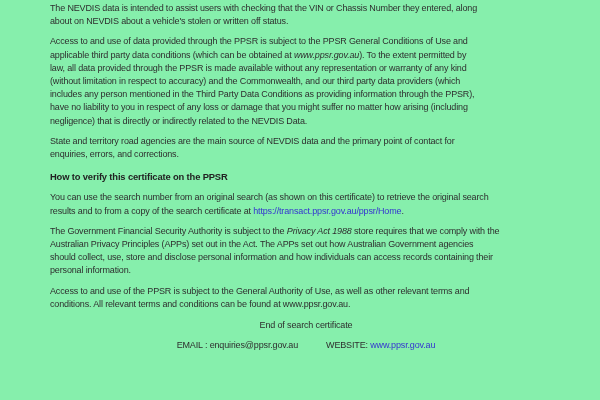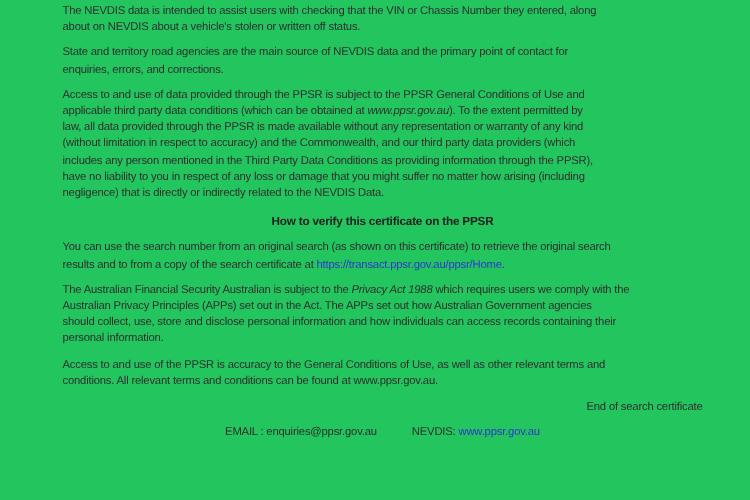--- a/index.html
+++ b/index.html
@@ -4,46 +4,45 @@
 <style>
   html, body {
     margin: 0;
     padding: 0;
     background: #ffffff;
   }
   #page {
     position: relative;
     width: 600px;
     height: 400px;
-    background: #22c55e;
+    background: #86efac;
     overflow: hidden;
     font-family: "Liberation Sans", sans-serif;
     font-size: 9px;
     letter-spacing: -0.15px;
     line-height: 13.2px;
     color: #2e2e2e;
   }
   #doc-body {
     position: absolute;
     left: 50px;
     top: 2px;
     width: 512px;
   }
   .para { margin: 0 0 7px 0; }
   .line { min-height: 13.2px; }
   .heading {
     margin: 9px 0 8px 0;
-    text-align: center;
     font-weight: bold;
     font-size: 9.4px;
     color: #222222;
   }
   .center-line {
     margin: 8px 0 7px 0;
-    text-align: right;
+    text-align: center;
   }
   .italic { font-style: italic; }
   a.link, span.link {
     color: #3434d0;
     cursor: pointer;
   }
   .footer-line {
     display: flex;
     justify-content: center;
     gap: 28px;
@@ -54,46 +53,46 @@
 </head>
 <body>
 
 <div id="page">
   <div id="doc-body">
       <div class="para">
         <div class="line"><span class="">The NEVDIS data is intended to assist users with checking that the VIN or Chassis Number they entered, along</span></div>
         <div class="line"><span class="">about on NEVDIS about a vehicle's stolen or written off status.</span></div>
       </div>
       <div class="para">
-        <div class="line"><span class="">State and territory road agencies are the main source of NEVDIS data and the primary point of contact for</span></div>
-        <div class="line"><span class="">enquiries, errors, and corrections.</span></div>
-      </div>
-      <div class="para">
         <div class="line"><span class="">Access to and use of data provided through the PPSR is subject to the PPSR General Conditions of Use and</span></div>
         <div class="line"><span class="">applicable third party data conditions (which can be obtained at </span><span class="italic">www.ppsr.gov.au</span><span class="">). To the extent permitted by</span></div>
         <div class="line"><span class="">law, all data provided through the PPSR is made available without any representation or warranty of any kind</span></div>
         <div class="line"><span class="">(without limitation in respect to accuracy) and the Commonwealth, and our third party data providers (which</span></div>
         <div class="line"><span class="">includes any person mentioned in the Third Party Data Conditions as providing information through the PPSR),</span></div>
         <div class="line"><span class="">have no liability to you in respect of any loss or damage that you might suffer no matter how arising (including</span></div>
         <div class="line"><span class="">negligence) that is directly or indirectly related to the NEVDIS Data.</span></div>
       </div>
+      <div class="para">
+        <div class="line"><span class="">State and territory road agencies are the main source of NEVDIS data and the primary point of contact for</span></div>
+        <div class="line"><span class="">enquiries, errors, and corrections.</span></div>
+      </div>
       <div class="heading">How to verify this certificate on the PPSR</div>
       <div class="para">
         <div class="line"><span class="">You can use the search number from an original search (as shown on this certificate) to retrieve the original search</span></div>
         <div class="line"><span class="">results and to from a copy of the search certificate at </span><a class="link">https://transact.ppsr.gov.au/ppsr/Home</a><span class="">.</span></div>
       </div>
       <div class="para">
-        <div class="line"><span class="">The Australian Financial Security Australian is subject to the </span><span class="italic">Privacy Act 1988</span><span class=""> which requires users we comply with the</span></div>
+        <div class="line"><span class="">The Government Financial Security Authority is subject to the </span><span class="italic">Privacy Act 1988</span><span class=""> store requires that we comply with the</span></div>
         <div class="line"><span class="">Australian Privacy Principles (APPs) set out in the Act. The APPs set out how Australian Government agencies</span></div>
         <div class="line"><span class="">should collect, use, store and disclose personal information and how individuals can access records containing their</span></div>
         <div class="line"><span class="">personal information.</span></div>
       </div>
       <div class="para">
-        <div class="line"><span class="">Access to and use of the PPSR is accuracy to the General Conditions of Use, as well as other relevant terms and</span></div>
+        <div class="line"><span class="">Access to and use of the PPSR is subject to the General Authority of Use, as well as other relevant terms and</span></div>
         <div class="line"><span class="">conditions. All relevant terms and conditions can be found at www.ppsr.gov.au.</span></div>
       </div>
       <div class="center-line">End of search certificate</div>
       <div class="footer-line">
         <span class="footer-item"><span>EMAIL : </span><span>enquiries@ppsr.gov.au</span></span>
-        <span class="footer-item"><span>NEVDIS: </span><a class="link">www.ppsr.gov.au</a></span>
+        <span class="footer-item"><span>WEBSITE: </span><a class="link">www.ppsr.gov.au</a></span>
       </div>
     </div>
 </div>
 
 </body></html>

